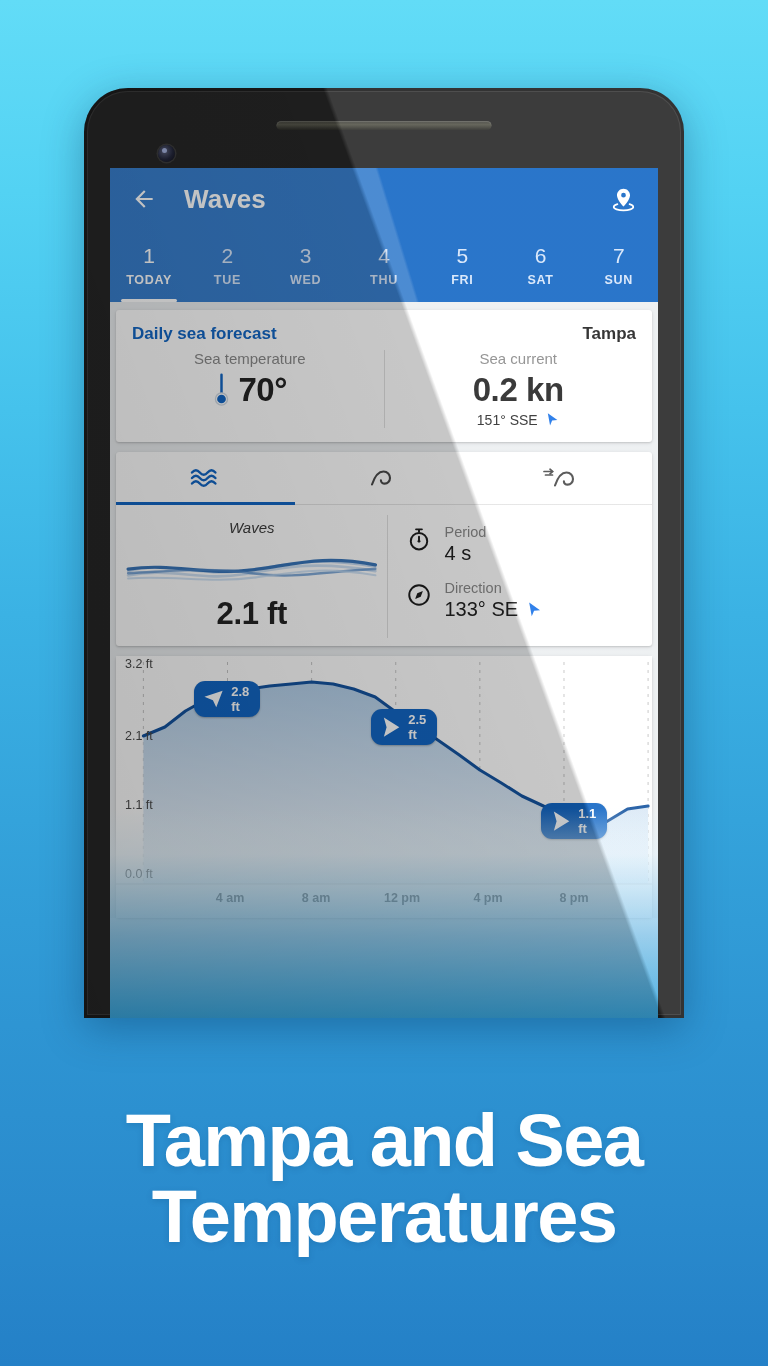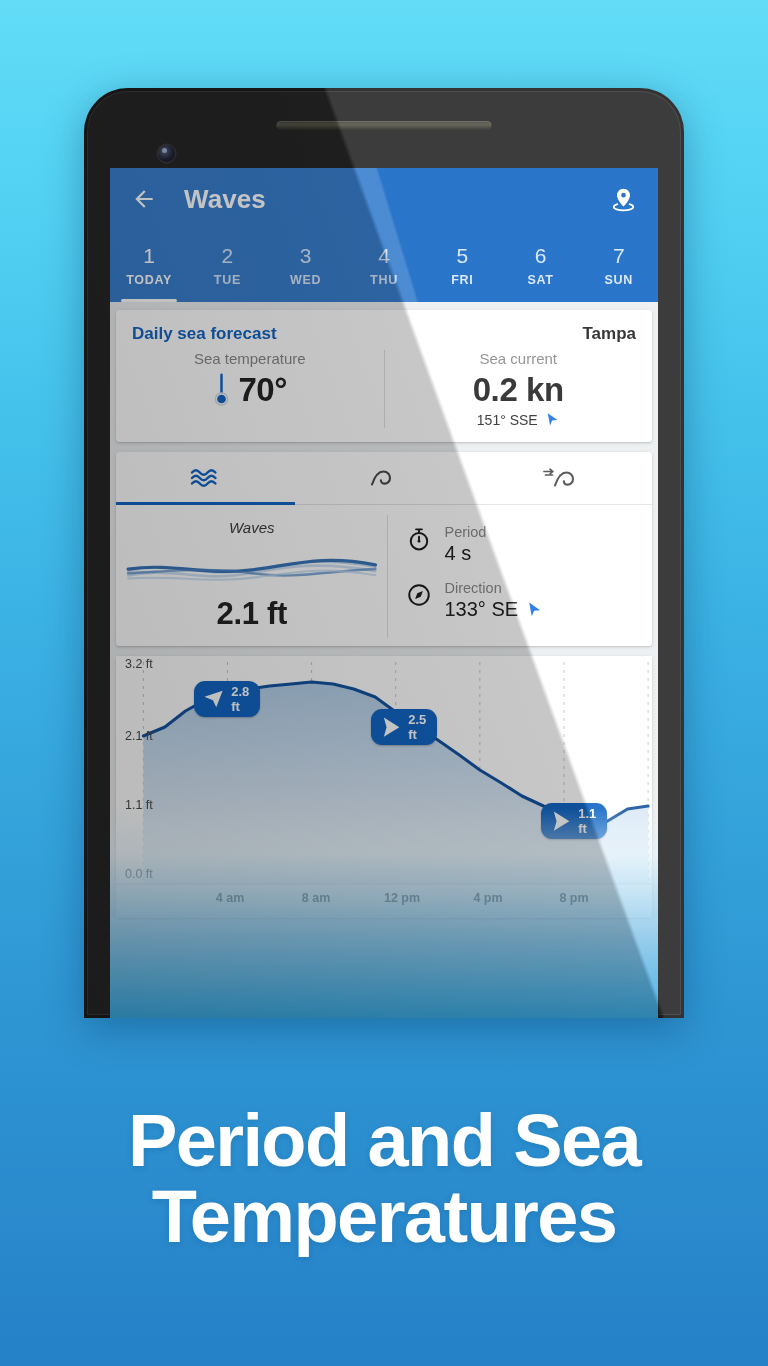--- a/index.html
+++ b/index.html
@@ -374,15 +374,15 @@
 
     </div>
 
     <div class="screen-fade"></div>
   </div>
 
   <div class="phone-gloss"></div>
 </div>
 
 <div class="headline">
-  <span class="l1">Period and Sea</span>
+  <span class="l1">Tampa and Sea</span>
   <span class="l2">Temperatures</span>
 </div>
 
 </body></html>

